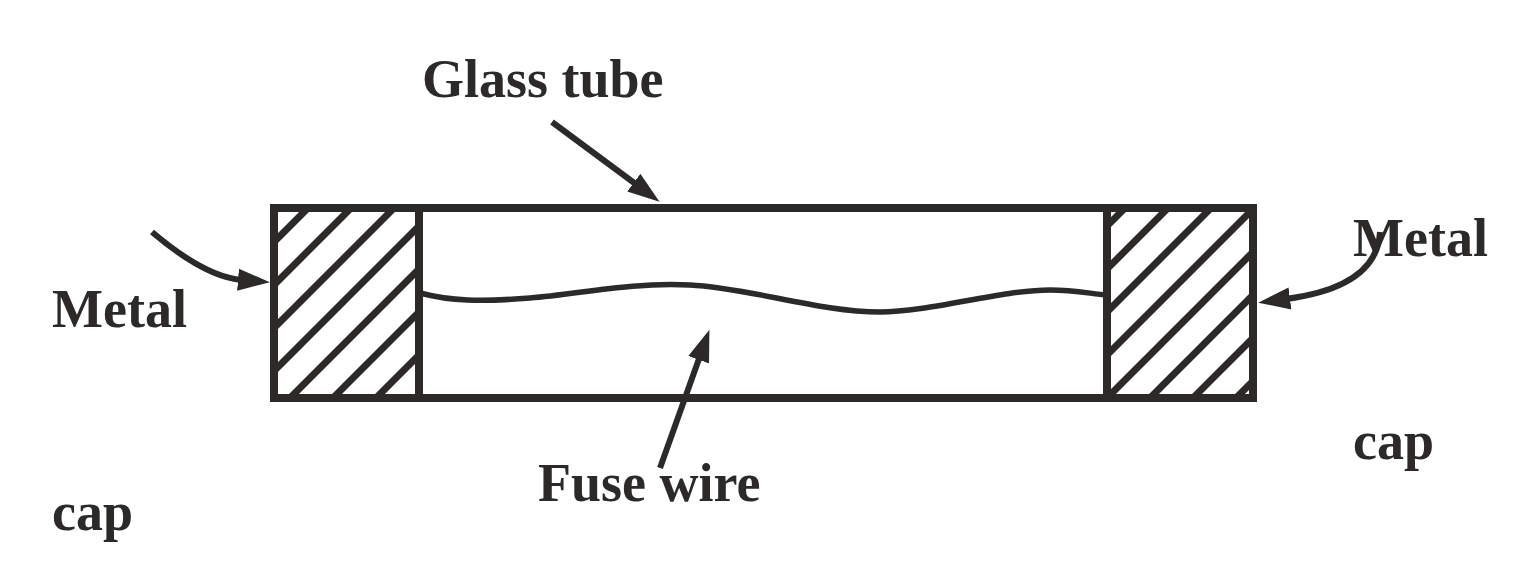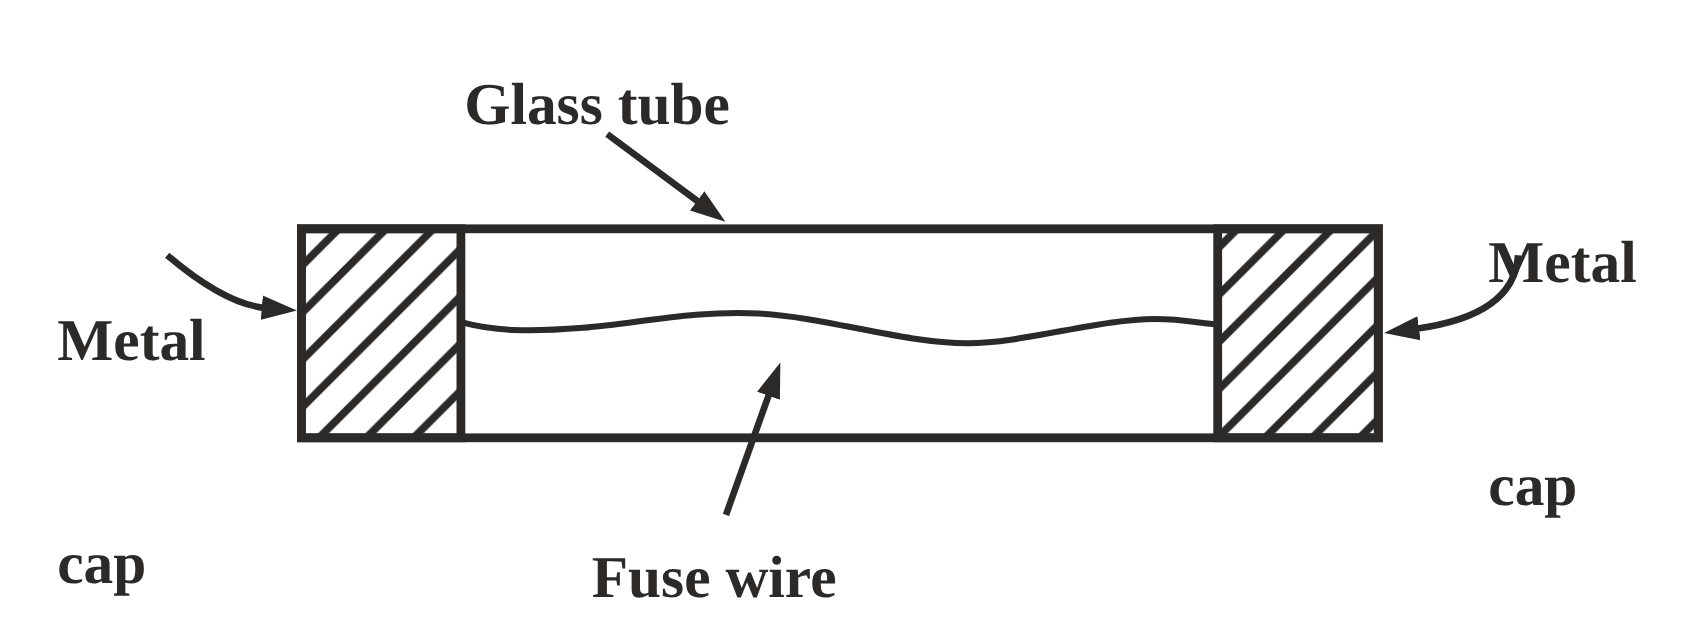--- a/index.html
+++ b/index.html
@@ -68,27 +68,27 @@
 
     <path d="M 552 122 L 637 185" class="ink-stroke" stroke-width="6" marker-end="url(#arrowhead)"></path>
 
     <path d="M 152 232 Q 205 277 242 280" class="ink-stroke" stroke-width="6" marker-end="url(#arrowhead)"></path>
 
     <path d="M 1380 232 Q 1377 287 1286 299" class="ink-stroke" stroke-width="6" marker-end="url(#arrowhead)"></path>
 
     <path d="M 660 468 L 700 356" class="ink-stroke" stroke-width="6" marker-end="url(#arrowhead)"></path>
   </svg>
 
-  <div class="label" style="left:422px; top:68px;">Glass tube</div>
+  <div class="label" style="left:422px; top:52px;">Glass tube</div>
 
   <div class="label two-line" style="left:52px; top:141px;">
     <div>Metal</div>
     <div>cap</div>
   </div>
 
   <div class="label two-line" style="left:1353px; top:70px;">
     <div>Metal</div>
     <div>cap</div>
   </div>
 
-  <div class="label" style="left:538px; top:498px;">Fuse wire</div>
+  <div class="label" style="left:538px; top:456px;">Fuse wire</div>
 
 </div>
 
 </body></html>

